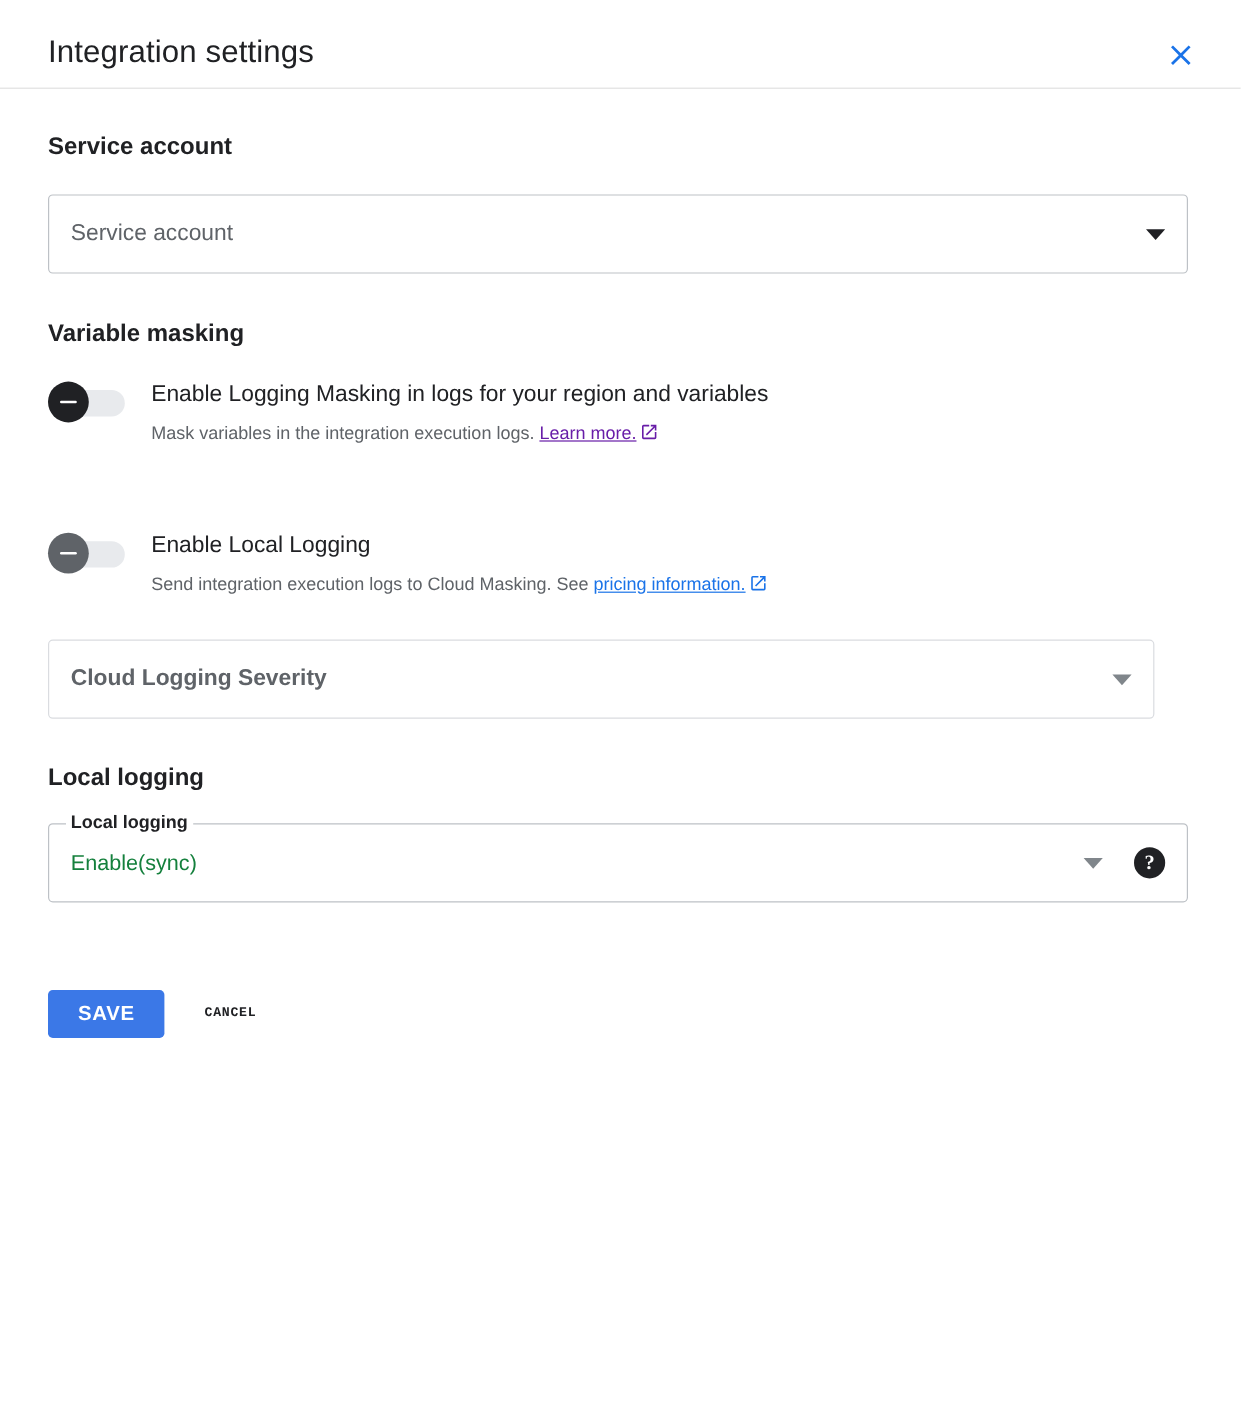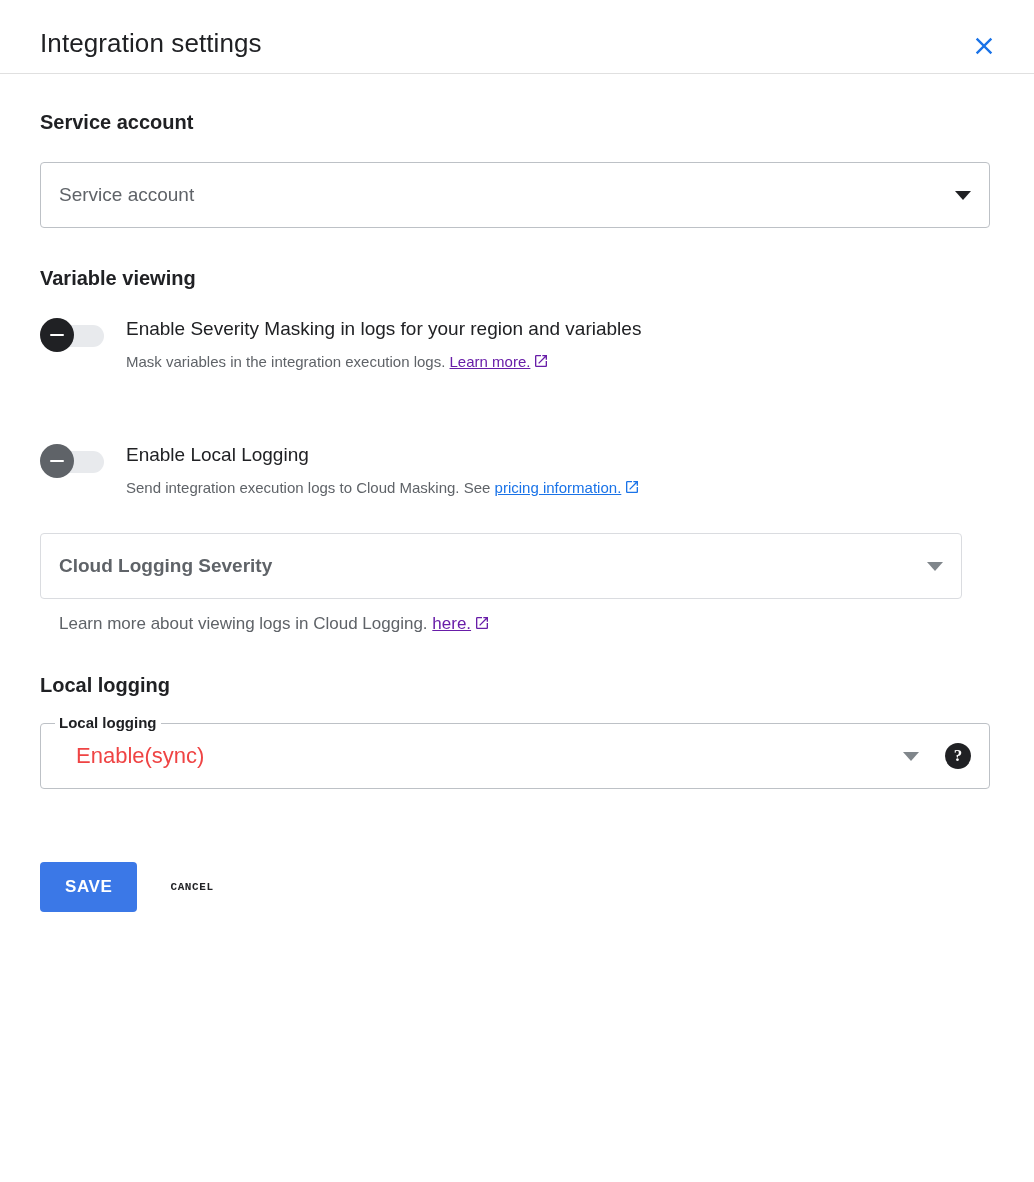--- a/index.html
+++ b/index.html
@@ -200,23 +200,22 @@
     top: -10px;
     left: 14px;
     background: #ffffff;
     padding: 0 4px;
     font-size: 15px;
     font-weight: 700;
     color: #202124;
   }
   .outlined-value {
     flex: 1;
-    font-size: 22px;
-    color: #ef4444;
-    margin-left: 17px;
+    font-size: 18px;
+    color: #15803d;
   }
   .help-icon {
     width: 26px;
     height: 26px;
     border-radius: 50%;
     background: #202124;
     color: #ffffff;
     font-size: 17px;
     font-weight: 700;
     display: flex;
@@ -231,21 +230,21 @@
   .actions {
     margin-top: 73px;
     display: flex;
     align-items: center;
   }
   .btn-save {
     background: #3b78e7;
     color: #ffffff;
     border: none;
     border-radius: 4px;
-    height: 50px;
+    height: 40px;
     padding: 0 25px;
     font-size: 17px;
     font-weight: 700;
     letter-spacing: 0.6px;
     cursor: pointer;
     font-family: "Liberation Sans", sans-serif;
   }
   .btn-cancel {
     background: transparent;
     border: none;
@@ -277,30 +276,30 @@
 
   <div class="section-service-account">
     <div class="section-title">Service account</div>
     <div class="select-box">
       <span class="select-value">Service account</span>
       <span class="caret"></span>
     </div>
   </div>
 
   <div class="section-variable-masking">
-    <div class="section-title">Variable viewing</div>
+    <div class="section-title">Variable masking</div>
     <div class="toggle-row">
       <div class="toggle">
         <div class="track"></div>
         <div class="knob">
             <div class="dash"></div>
           </div>
       </div>
       <div class="toggle-texts">
-        <div class="toggle-label">Enable Severity Masking in logs for your region and variables</div>
+        <div class="toggle-label">Enable Logging Masking in logs for your region and variables</div>
         <div class="toggle-desc">
           <span>Mask variables in the integration execution logs.</span>
           <a class="link visited">Learn more.</a><span class="ext-icon"><svg width="16" height="16" viewBox="0 0 24 24" aria-hidden="true">
                 <path d="M19 19H5V5h7V3H5a2 2 0 0 0-2 2v14a2 2 0 0 0 2 2h14c1.1 0 2-.9 2-2v-7h-2v7zM14 3v2h3.59l-9.83 9.83 1.41 1.41L19 6.41V10h2V3h-7z" fill="#681da8"></path>
               </svg></span>
         </div>
       </div>
     </div>
   </div>
 
@@ -320,26 +319,20 @@
                 <path d="M19 19H5V5h7V3H5a2 2 0 0 0-2 2v14a2 2 0 0 0 2 2h14c1.1 0 2-.9 2-2v-7h-2v7zM14 3v2h3.59l-9.83 9.83 1.41 1.41L19 6.41V10h2V3h-7z" fill="#1a73e8"></path>
               </svg></span>
         </div>
       </div>
     </div>
 
     <div class="severity-select">
       <span class="select-value">Cloud Logging Severity</span>
       <span class="caret grey"></span>
     </div>
-    <div class="hint-row">
-      <span>Learn more about viewing logs in Cloud Logging.</span>
-      <a class="link visited">here.</a><span class="ext-icon"><svg width="16" height="16" viewBox="0 0 24 24" aria-hidden="true">
-            <path d="M19 19H5V5h7V3H5a2 2 0 0 0-2 2v14a2 2 0 0 0 2 2h14c1.1 0 2-.9 2-2v-7h-2v7zM14 3v2h3.59l-9.83 9.83 1.41 1.41L19 6.41V10h2V3h-7z" fill="#681da8"></path>
-          </svg></span>
-    </div>
   </div>
 
   <div class="section-local-logging">
     <div class="section-title">Local logging</div>
     <div class="outlined-field">
       <span class="outlined-legend">Local logging</span>
       <span class="outlined-value">Enable(sync)</span>
       <span class="caret grey"></span>
       <span class="help-icon">?</span>
     </div>

